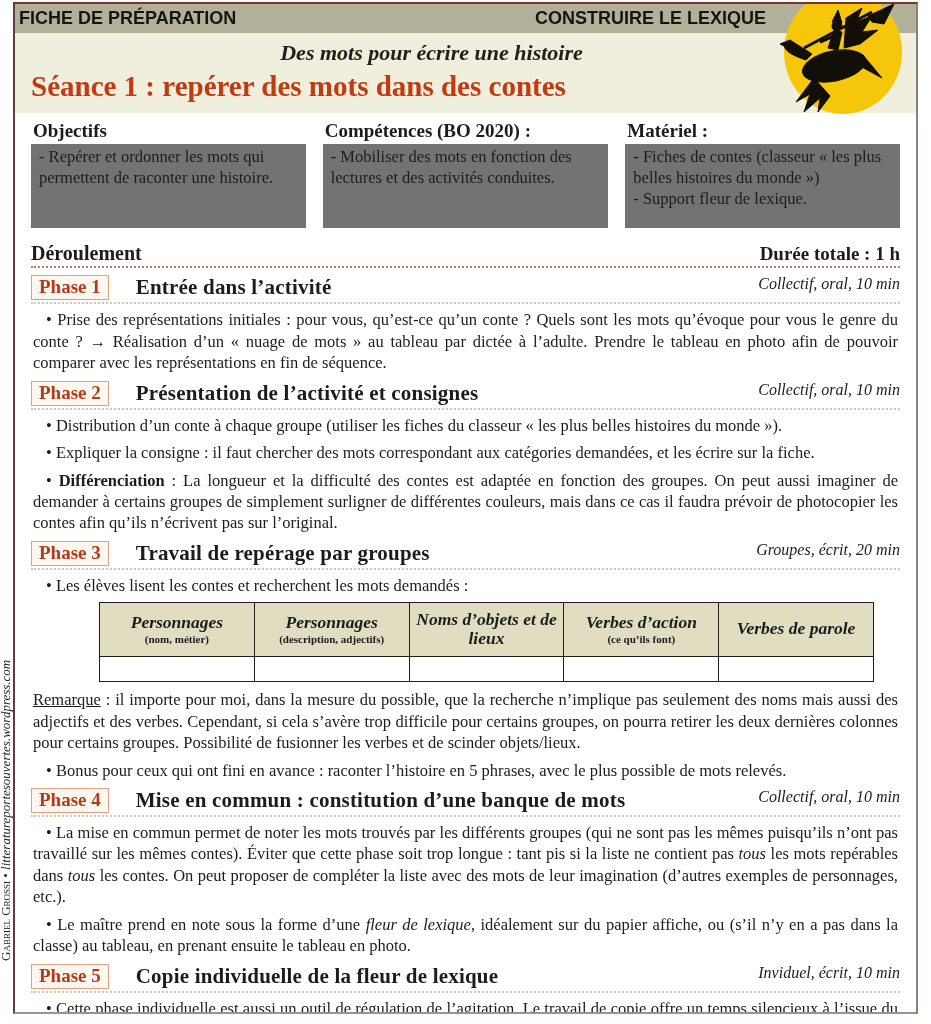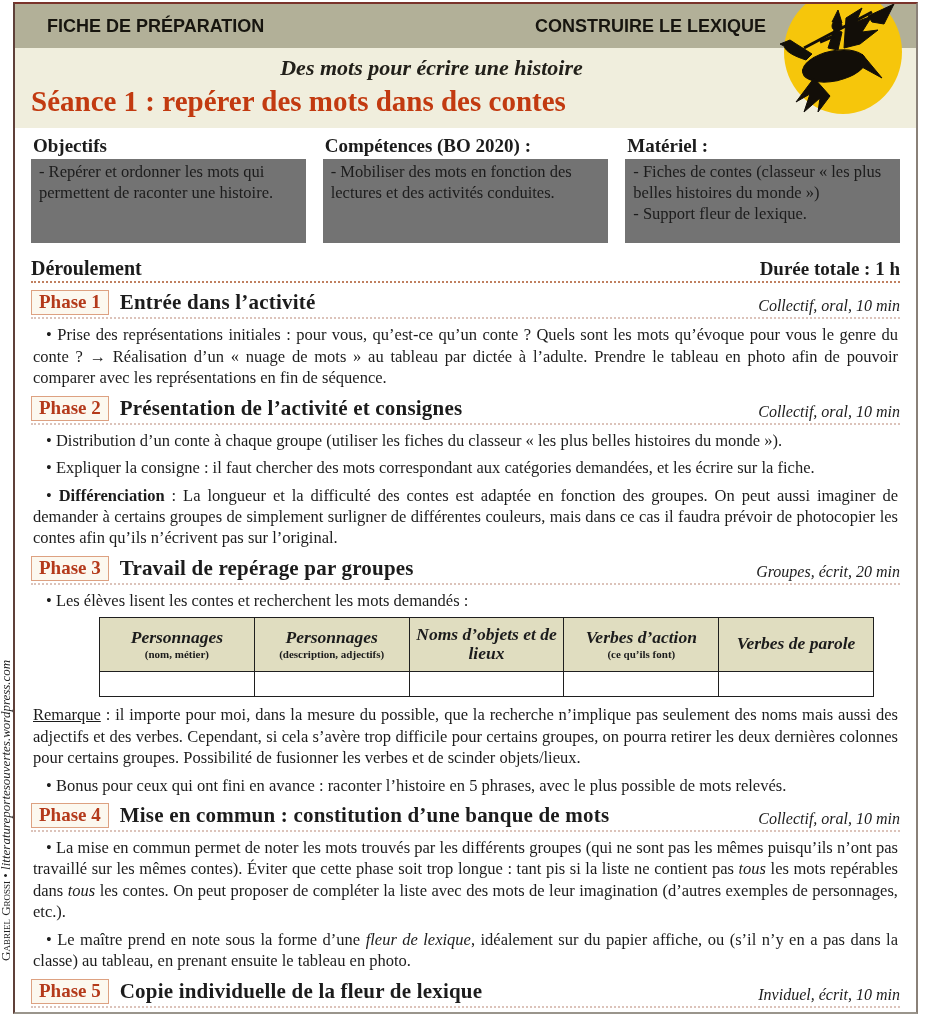--- a/index.html
+++ b/index.html
@@ -8,22 +8,22 @@
     font-family:"Liberation Serif", serif;color:#1c1c1c;overflow:hidden;
   }
   .frame{
     position:absolute;left:13px;top:2px;width:905px;height:1012px;
     box-sizing:border-box;background:#ffffff;overflow:hidden;
     border-top:2px solid #7a332b;border-left:2px solid #5f4039;
     border-right:2px solid #8a8178;border-bottom:2px solid #9a958c;
   }
   
   .topbar{
-    height:44px;background:#b2b098;display:flex;align-items:center;
-    justify-content:space-between;padding:0 150px 0 32px;
+    height:29px;background:#b2b098;display:flex;align-items:center;
+    justify-content:space-between;padding:0 150px 0 4px;
     font-family:"Liberation Sans", sans-serif;font-weight:bold;font-size:18px;
     color:#17150f;
   }
   
   .titleband{background:#f0eedd;padding:5px 8px 10px 0;}
   .subtitle{
     text-align:center;font-style:italic;font-weight:600;font-size:22px;
     margin:2px 180px 4px 120px;color:#22201a;
   }
   .main-title{
@@ -50,21 +50,21 @@
   .derou{
     display:flex;justify-content:space-between;align-items:baseline;
     margin:6px 16px 2px 16px;border-bottom:2px dotted #c08060;
     padding-bottom:1px;
   }
   .derou-label{font-size:20px;font-weight:bold;}
   .derou-duration{font-size:19px;font-weight:bold;}
   
   .phase{margin:7px 16px 0 16px;}
   .phase-head{
-    display:flex;align-items:flex-end;gap:11px;
+    display:flex;align-items:flex-start;gap:27px;
     border-bottom:2px dotted #dcc3ba;padding-bottom:2px;
   }
   .phase-chip{
     border:1px solid #dda181;color:#b43a1b;font-weight:bold;font-size:19px;
     padding:0 7px 1px 7px;background:#fcf8ef;white-space:nowrap;
   }
   .phase-title{font-size:21px;font-weight:bold;flex:1;letter-spacing:0.2px;}
   .phase-meta{font-style:italic;font-size:16px;white-space:nowrap;}
   .phase-body{padding:3px 2px 0 2px;}
   .para{

